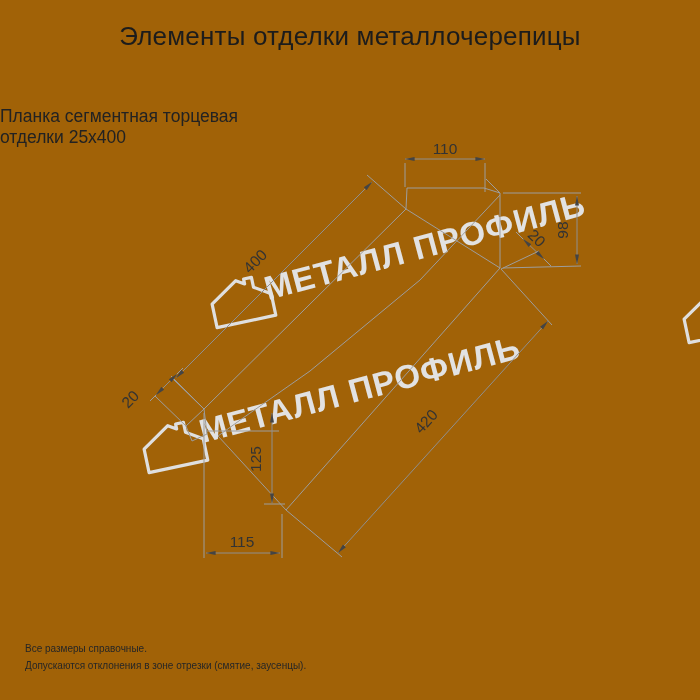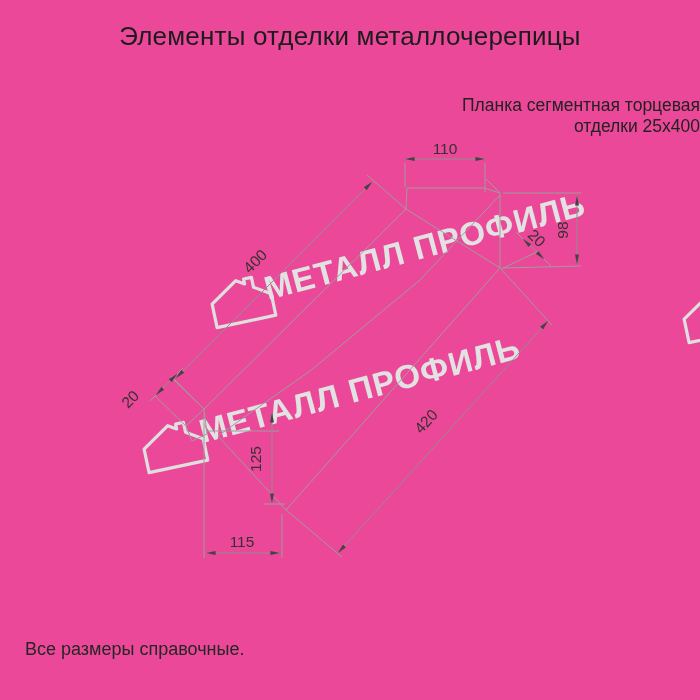--- a/index.html
+++ b/index.html
@@ -1,22 +1,22 @@
 <!DOCTYPE html>
 <html><head>
 <meta charset="utf-8">
 <style>
   html,body{margin:0;padding:0;background:#ffffff;}
-  .page{position:relative;width:700px;height:700px;background:#ec4899;overflow:hidden;
+  .page{position:relative;width:700px;height:700px;background:#a16207;overflow:hidden;
         font-family:"Liberation Sans","DejaVu Sans",sans-serif;}
   .title{position:absolute;top:21px;left:0;width:100%;text-align:center;
          font-size:26px;font-weight:400;color:#1c1c1c;letter-spacing:.2px;}
-  .subtitle{position:absolute;top:95px;left:0;width:100%;text-align:right;
+  .subtitle{position:absolute;top:106px;left:0;width:100%;text-align:left;
             font-size:17.5px;line-height:21px;color:#222222;}
-  .footnote{position:absolute;top:641px;left:25px;font-size:18px;line-height:16.5px;color:#262626;}
+  .footnote{position:absolute;top:641px;left:25px;font-size:10px;line-height:16.5px;color:#262626;}
   svg.drawing{position:absolute;top:0;left:0;}
   .edge{stroke:#9d9d9d;stroke-width:1;fill:none;stroke-linejoin:round;}
   .dimline{stroke:#8f8f8f;stroke-width:1;fill:none;}
   .ext{stroke:#9d9d9d;stroke-width:1;fill:none;}
   .dimtext{font-family:"Liberation Sans","DejaVu Sans",sans-serif;font-size:15.5px;fill:#333333;}
   .wm{stroke:#dfdfdf;stroke-width:3.2;fill:none;stroke-linejoin:round;}
   .wmtext{font-family:"Liberation Sans","DejaVu Sans",sans-serif;font-weight:bold;
           font-size:33px;letter-spacing:1px;fill:#e2e2e2;}
 </style>
 </head>
@@ -125,15 +125,16 @@
       <path class="ext" d="M204,413 L204,558"></path>
       <path class="ext" d="M282,514 L282,558"></path>
       <line class="dimline" x1="206" y1="553" x2="280" y2="553" marker-start="url(#arr)" marker-end="url(#arr)"></line>
       <text class="dimtext" x="242" y="547" text-anchor="middle">115</text>
     </g>
 
   </svg>
 
   <div class="footnote">
     <div>Все размеры справочные.</div>
+    <div>Допускаются отклонения в зоне отрезки (смятие, заусенцы).</div>
   </div>
 
 </div>
 
 </body></html>

